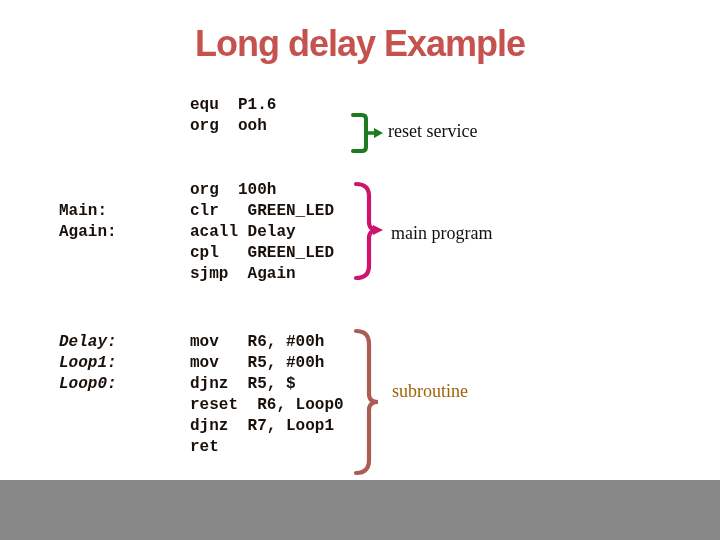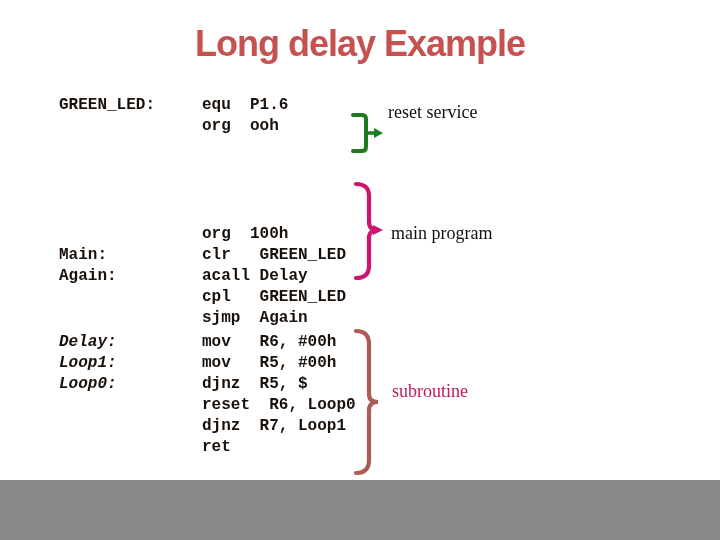--- a/index.html
+++ b/index.html
@@ -25,47 +25,46 @@
     font-family: "Liberation Mono", monospace;
     font-weight: 700;
     font-size: 16px;
   }
   .code-line {
     height: 21px;
     line-height: 21px;
     white-space: pre;
   }
   .labels-b1, .code-b1 { top: 95px; }
-  .labels-b2, .code-b2 { top: 180px; margin-top: 44px; }
+  .labels-b2, .code-b2 { top: 180px; }
   .labels-b3, .code-b3 { top: 332px; }
   .labels-col { left: 59px; }
-  .code-col  { left: 202px; }
+  .code-col  { left: 190px; }
   .brace { position: absolute; }
   .brace-reset      { left: 350px; top: 111px; }
   .brace-main       { left: 352px; top: 181px; }
   .brace-subroutine { left: 352px; top: 328px; }
   .annotation {
     position: absolute;
     font-family: "Liberation Serif", serif;
     font-size: 18px;
     line-height: 22px;
   }
-  .annotation-reset      { left: 388px; top: 101px; text-align: right; }
+  .annotation-reset      { left: 388px; top: 120px; text-align: right; }
   .annotation-main       { left: 391px; top: 222px; }
   .annotation-subroutine { left: 392px; top: 380px; }
 </style>
 </head>
 <body>
 
 <div class="slide">
 
   <div class="title" style="color: rgb(197, 82, 78);">Long delay Example</div>
 
   <div class="labels-col labels-b1" style="color: rgb(26, 16, 10);">
-    <div class="code-line">GREEN_LED:</div>
     <div class="code-line"></div>
     <div class="code-line"></div>
   </div>
   <div class="code-col code-b1" style="color: rgb(26, 16, 10);">
     <div class="code-line">equ  P1.6</div>
     <div class="code-line">org  ooh</div>
   </div>
   <svg class="brace brace-reset" width="36" height="44" viewBox="0 0 36 44">
     <path d="M3,4 H12 Q16,4 16,8 V36 Q16,40 12,40 H3" fill="none" stroke-width="4" stroke-linecap="round" stroke="#1e7a1e"></path>
     <path d="M16,22 H26" fill="none" stroke-width="3.5" stroke-linecap="round" stroke="#1e7a1e"></path>
@@ -107,15 +106,15 @@
     <div class="code-line">mov   R6, #00h</div>
     <div class="code-line">mov   R5, #00h</div>
     <div class="code-line">djnz  R5, $</div>
     <div class="code-line">reset  R6, Loop0</div>
     <div class="code-line">djnz  R7, Loop1</div>
     <div class="code-line">ret</div>
   </div>
   <svg class="brace brace-subroutine" width="36" height="148" viewBox="0 0 36 148">
     <path d="M4,3 Q17,3 17,16 V66 Q17,74 26,74 Q17,74 17,82 V132 Q17,145 4,145" fill="none" stroke-width="4.2" stroke-linecap="round" stroke="#ab5d55"></path>
   </svg>
-  <div class="annotation annotation-subroutine" style="color: #be185d;">subroutine</div>
+  <div class="annotation annotation-subroutine" style="color: #a16207;">subroutine</div>
 
 </div>
 
 </body></html>

